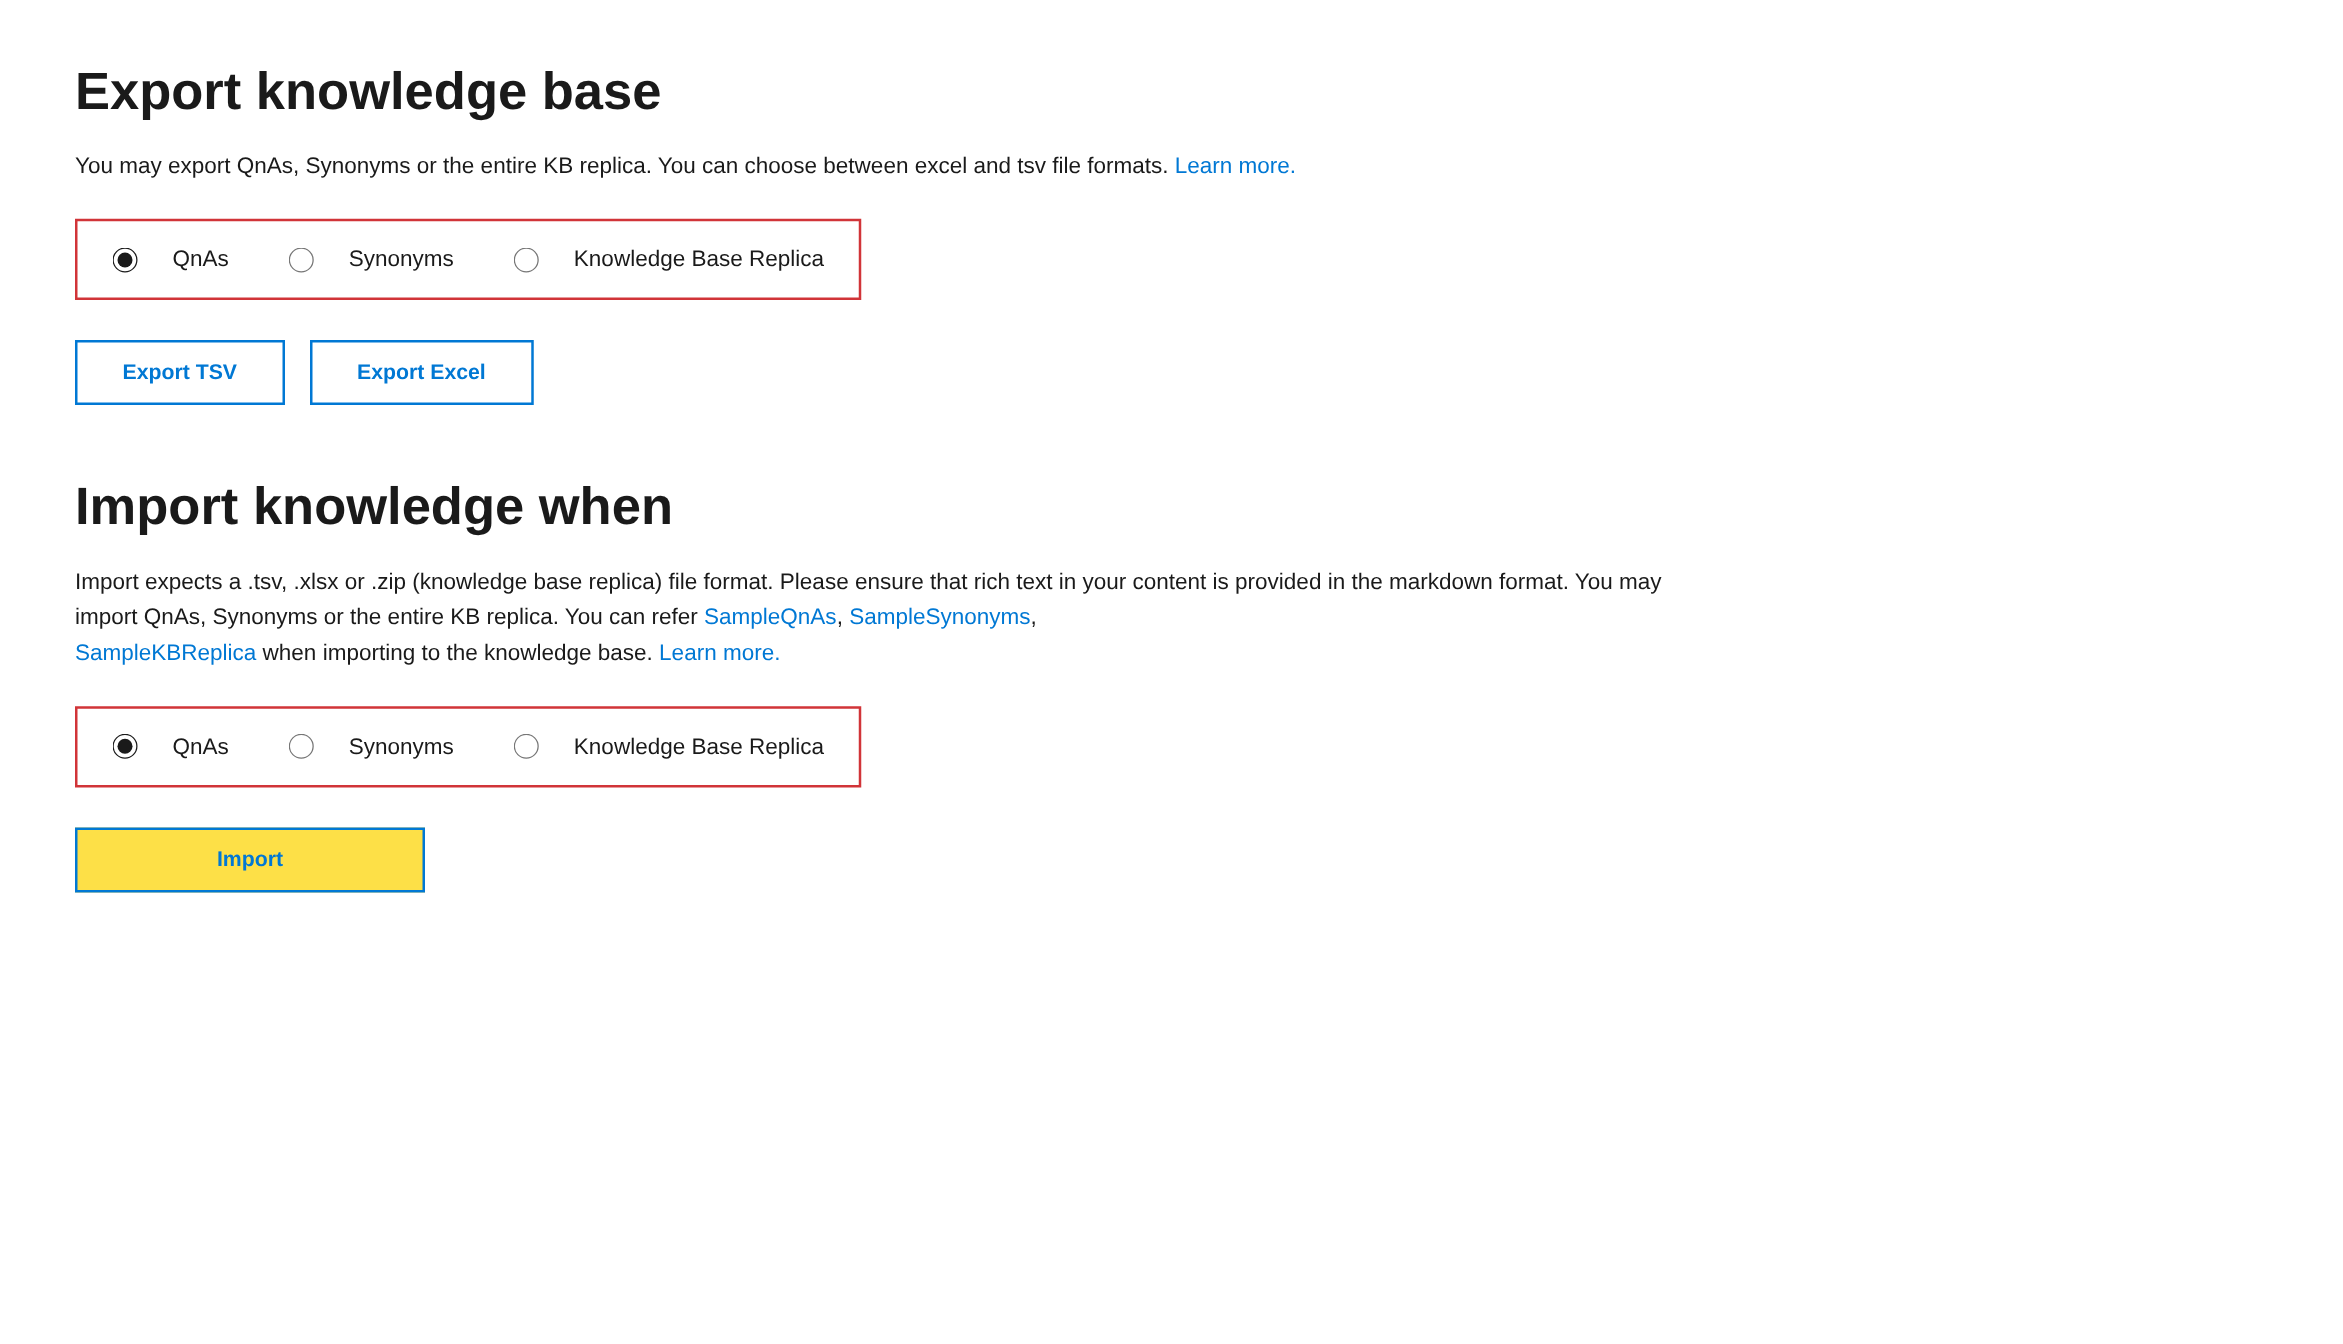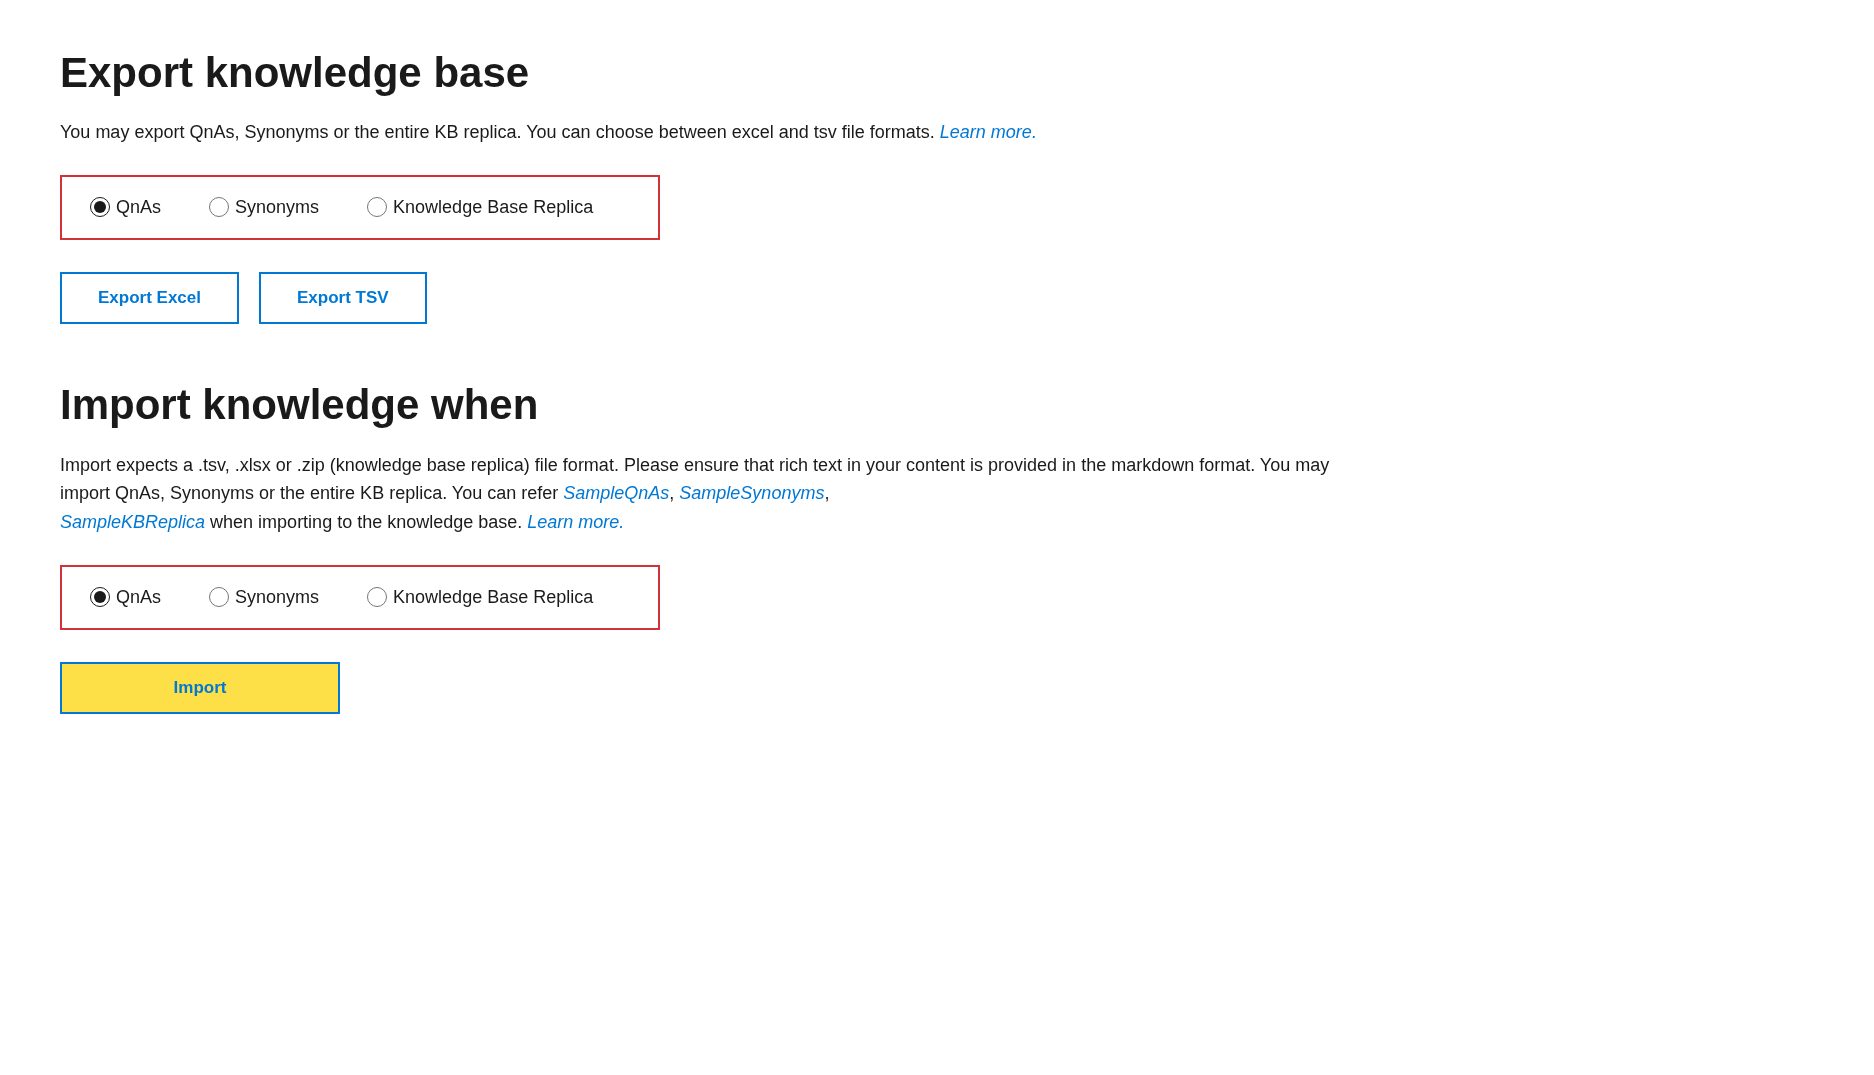--- a/index.html
+++ b/index.html
@@ -33,37 +33,37 @@
       font-size: 18px;
       color: #1a1a1a;
       margin-bottom: 28px;
       line-height: 1.6;
       max-width: 1300px;
     }
 
     .link {
       color: #0078d4;
       text-decoration: none;
-      font-style: italic;
     }
 
     .radio-group {
       display: flex;
       align-items: center;
       gap: 48px;
       border: 2px solid #d13438;
       padding: 20px 28px;
       width: fit-content;
       margin-bottom: 32px;
       min-width: 600px;
     }
 
     .radio-option {
       display: flex;
-      gap: 6px;
+      align-items: center;
+      gap: 28px;
       font-size: 18px;
       color: #1a1a1a;
       cursor: pointer;
     }
 
     .radio-option input[type="radio"] {
       width: 20px;
       height: 20px;
       accent-color: #1a1a1a;
       cursor: pointer;
@@ -115,22 +115,22 @@
       <input type="radio" name="export-type" value="synonyms" style="">
       <span>Synonyms</span>
     </label>
     <label class="radio-option">
       <input type="radio" name="export-type" value="kbreplica" style="">
       <span>Knowledge Base Replica</span>
     </label>
   </div>
 
   <div class="button-group">
+    <button class="btn-export">Export TSV</button>
     <button class="btn-export">Export Excel</button>
-    <button class="btn-export">Export TSV</button>
   </div>
 </div>
 
 <div class="section">
   <h1 class="section-title">Import knowledge when</h1>
   <p class="description">
     <span>Import expects a .tsv, .xlsx or .zip (knowledge base replica) file format. Please ensure that rich text in your content is provided in the markdown format. You may import QnAs, Synonyms or the entire KB replica. You can refer </span><a class="link" href="#">SampleQnAs</a><span>, </span><a class="link" href="#">SampleSynonyms</a><span>,<br></span><a class="link" href="#">SampleKBReplica</a><span> when importing to the knowledge base. </span><a class="link" href="#">Learn more.</a>
   </p>
 
   <div class="radio-group">

